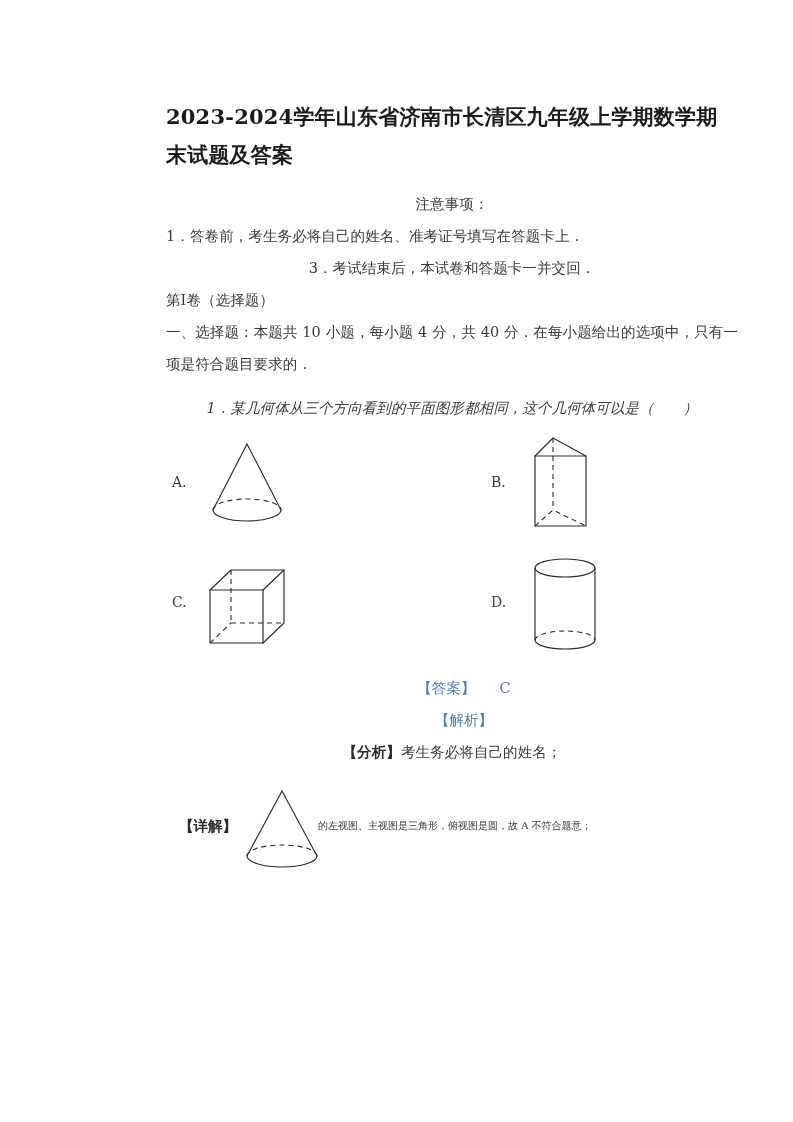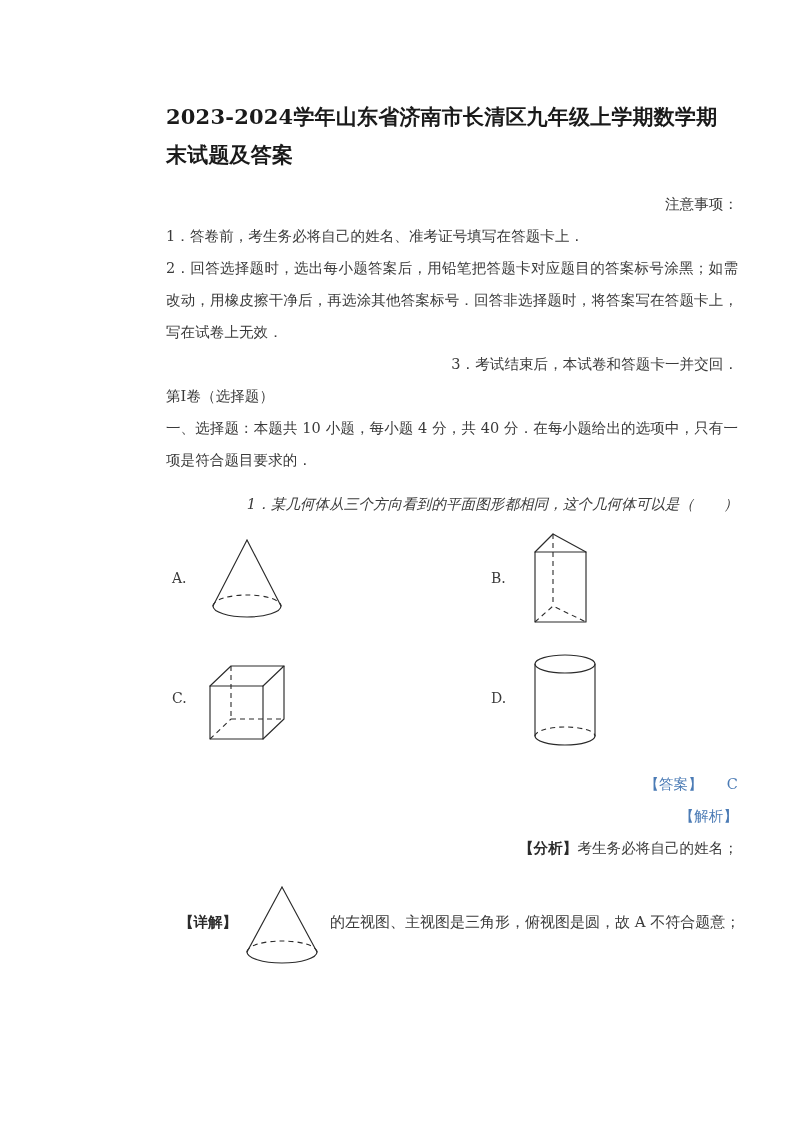--- a/index.html
+++ b/index.html
@@ -43,21 +43,21 @@
     font-size: 14.5px;
     line-height: 32px;
     color: #3a3a3a;
     margin: 0;
     text-align: justify;
     text-justify: inter-ideograph;
     letter-spacing: 0.1px;
   }
   .para.first-note { padding-top: 14px; }
   .para.center { text-align: left; }
-  .para.tight { text-align: right; }
+  .para.tight { text-align: center; }
 
   .blue { color: #4b7bb5; margin-left: 24px; }
   .bold { font-weight: 700; color: #2b2b2b; }
 
   
   .opt-row {
     position: relative;
     height: 110px;
   }
   .opt {
@@ -106,40 +106,38 @@
   }
   .detail-fig {
     position: absolute;
     left: 73px;
     top: 2px;
   }
   .detail-text {
     position: absolute;
     left: 152px;
     top: 30px;
-    font-size: 15px;
+    font-size: 10px;
     line-height: 20px;
     color: #3a3a3a;
     white-space: nowrap;
-    margin-left: 12px;
   }
 </style>
 </head>
 <body>
 
 <div class="page">
   <div class="content">
 
     <h1 class="doc-title">2023-2024学年山东省济南市长清区九年级上学期数学期末试题及答案</h1>
 
     <p class="para first-note tight">注意事项：</p>
 
     <p class="para">1．答卷前，考生务必将自己的姓名、准考证号填写在答题卡上．</p>
 
-    <p class="para">2．回答选择题时，选出每小题答案后，用铅笔把答题卡对应题目的答案标号涂黑；如需改动，用橡皮擦干净后，再选涂其他答案标号．回答非选择题时，将答案写在答题卡上，写在试卷上无效．</p>
 
     <p class="para tight">3．考试结束后，本试卷和答题卡一并交回．</p>
 
     <p class="para center">第Ⅰ卷（选择题）</p>
 
     <p class="para">一、选择题：本题共 10 小题，每小题 4 分，共 40 分．在每小题给出的选项中，只有一项是符合题目要求的．</p>
 
     <p class="para tight" style="padding-top:12px;font-style:italic;">
       <span>1．</span><span>某几何体从三个方向看到的平面图形都相同，这个几何体可以是（　　）</span>
     </p>

